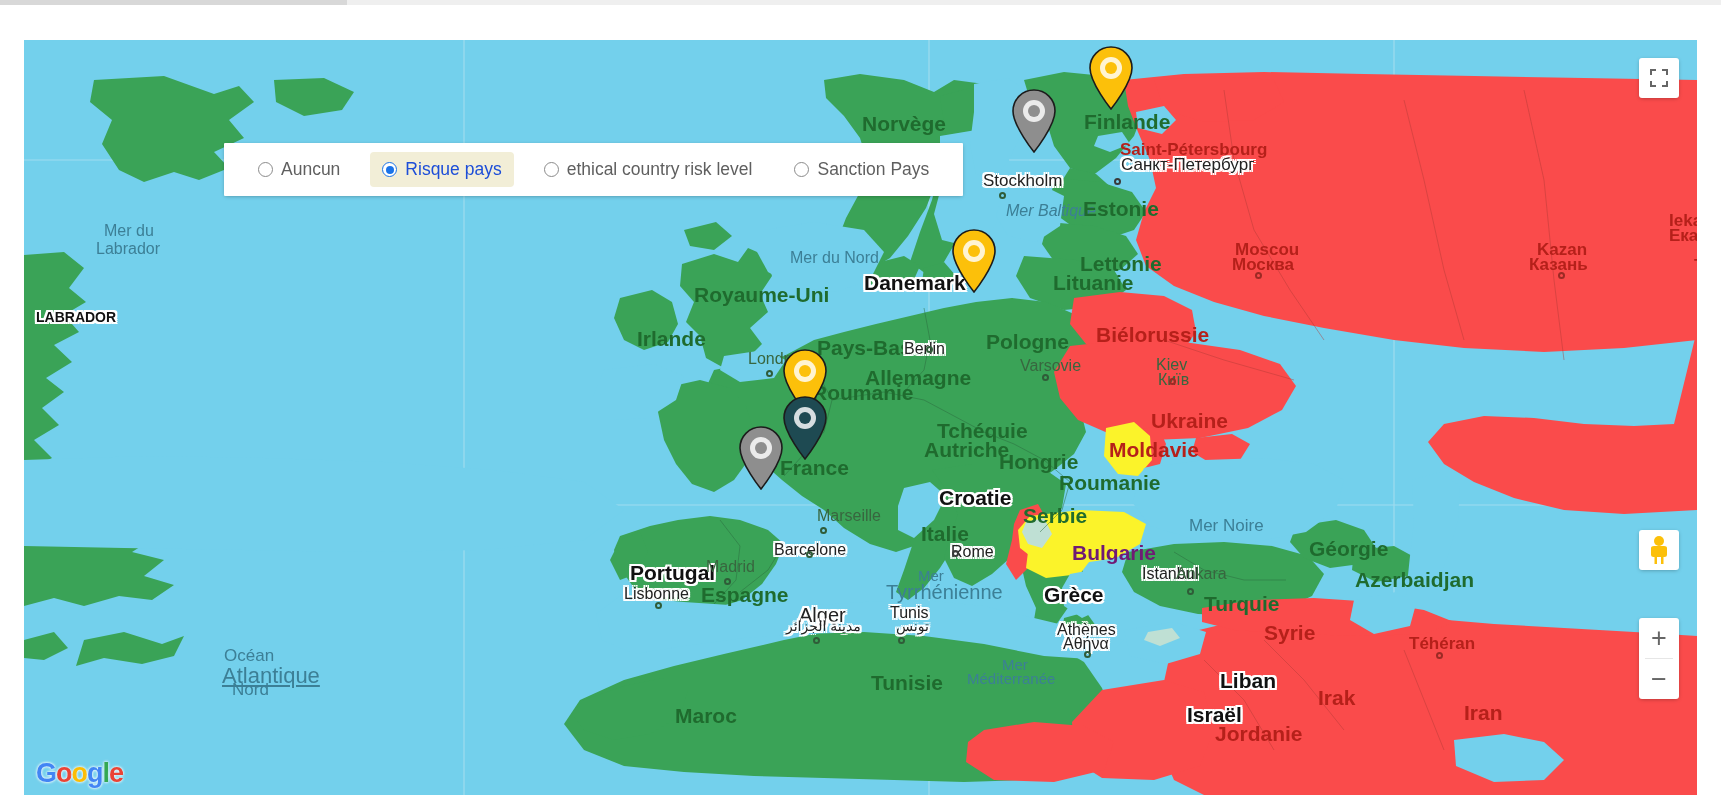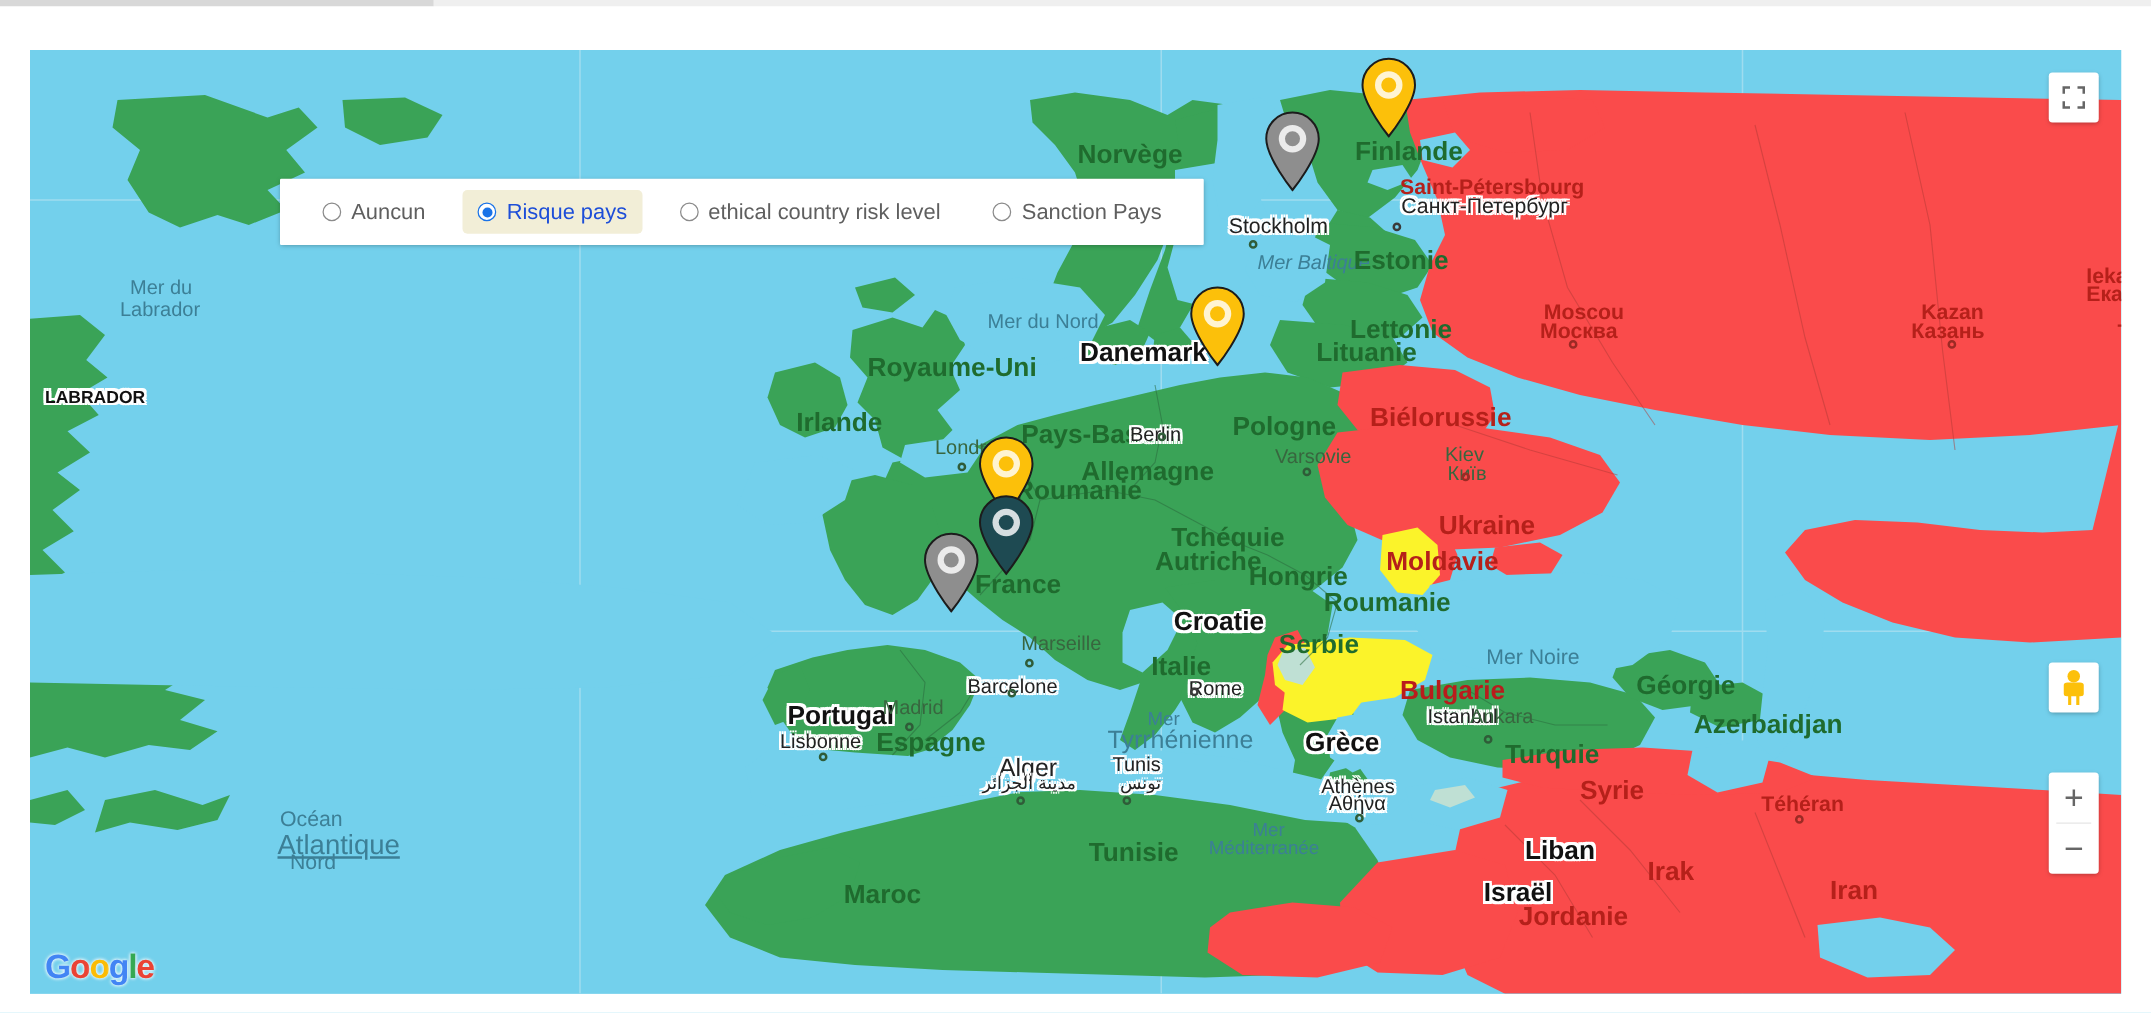--- a/index.html
+++ b/index.html
@@ -129,21 +129,21 @@
   .rb.on::after { content:""; width:8px; height:8px; border-radius:50%; background:#1a73e8; }
 
   
   .marker { position:absolute; }
 
   
   .lbl { position:absolute; white-space:nowrap; user-select:none; pointer-events:none; }
   .country { font-weight:700; }
   .country.on-green { color:#1f6b2e; font-size:21px; }
   .country.on-red { color:#b5201a; font-size:21px; }
-  .country.on-yellow { color:#b91c1c; font-size:21px;margin-left:48px; }
+  .country.on-yellow { color:#701a75; font-size:21px; }
   .country.halo {
     color:#111; font-size:21px;
     text-shadow: -2px 0 #fff, 2px 0 #fff, 0 -2px #fff, 0 2px #fff,
                  -2px -2px #fff, 2px -2px #fff, -2px 2px #fff, 2px 2px #fff;
   }
   .city { font-size:16px; font-weight:400; }
   .city.on-green { color:#38663f; }
   .city.halo { color:#222; text-shadow:-2px 0 #fff,2px 0 #fff,0 -2px #fff,0 2px #fff,-2px -2px #fff,2px -2px #fff,-2px 2px #fff,2px 2px #fff; }
   .sea { color:#3c7f96; font-size:16px; font-style:normal; }
   .dot { position:absolute; width:7px; height:7px; border-radius:50%; border:2px solid #3a3a3a; background:transparent; }

